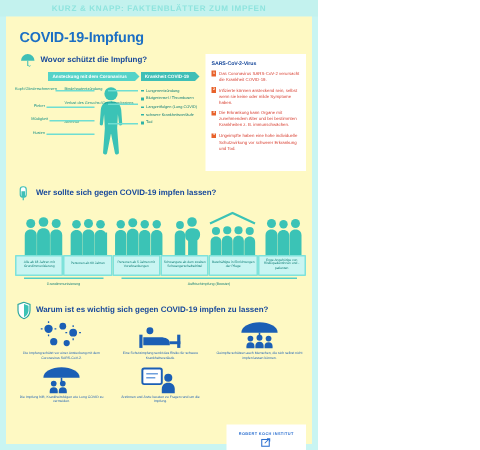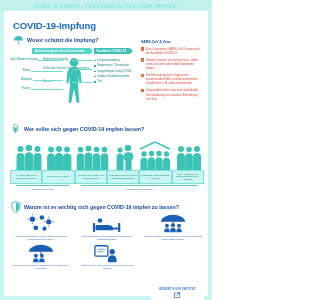--- a/index.html
+++ b/index.html
@@ -16,21 +16,21 @@
     position:absolute; left:0; top:0; width:212px; height:11px;
     background:#c3f2ee;
     display:flex; align-items:center; justify-content:center;
   }
   .banner-text {
     font-size:5.4px; font-weight:bold; letter-spacing:.45px;
     color:#8fe4de; white-space:nowrap;
   }
 
   
-  .sheet { position:absolute; left:4px; top:11px; width:204px; height:285px; background:#ffffff; }
+  .sheet { position:absolute; left:4px; top:11px; width:204px; height:285px; background:#fef9c3; }
 
   
   .title {
     position:absolute; left:9px; top:9px;
     font-size:9.6px; font-weight:bold; color:#1b6fc4; letter-spacing:-.15px;
   }
 
   
   .sec-head { position:absolute; display:flex; align-items:center; gap:3px; }
   .sec-icon {

